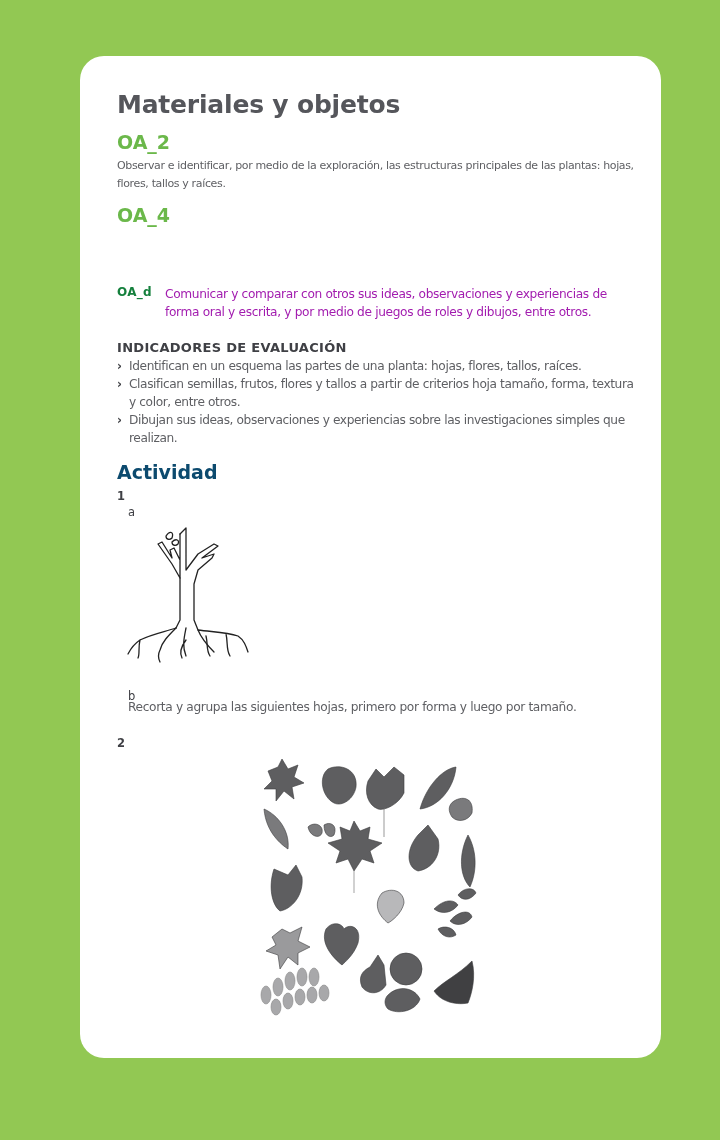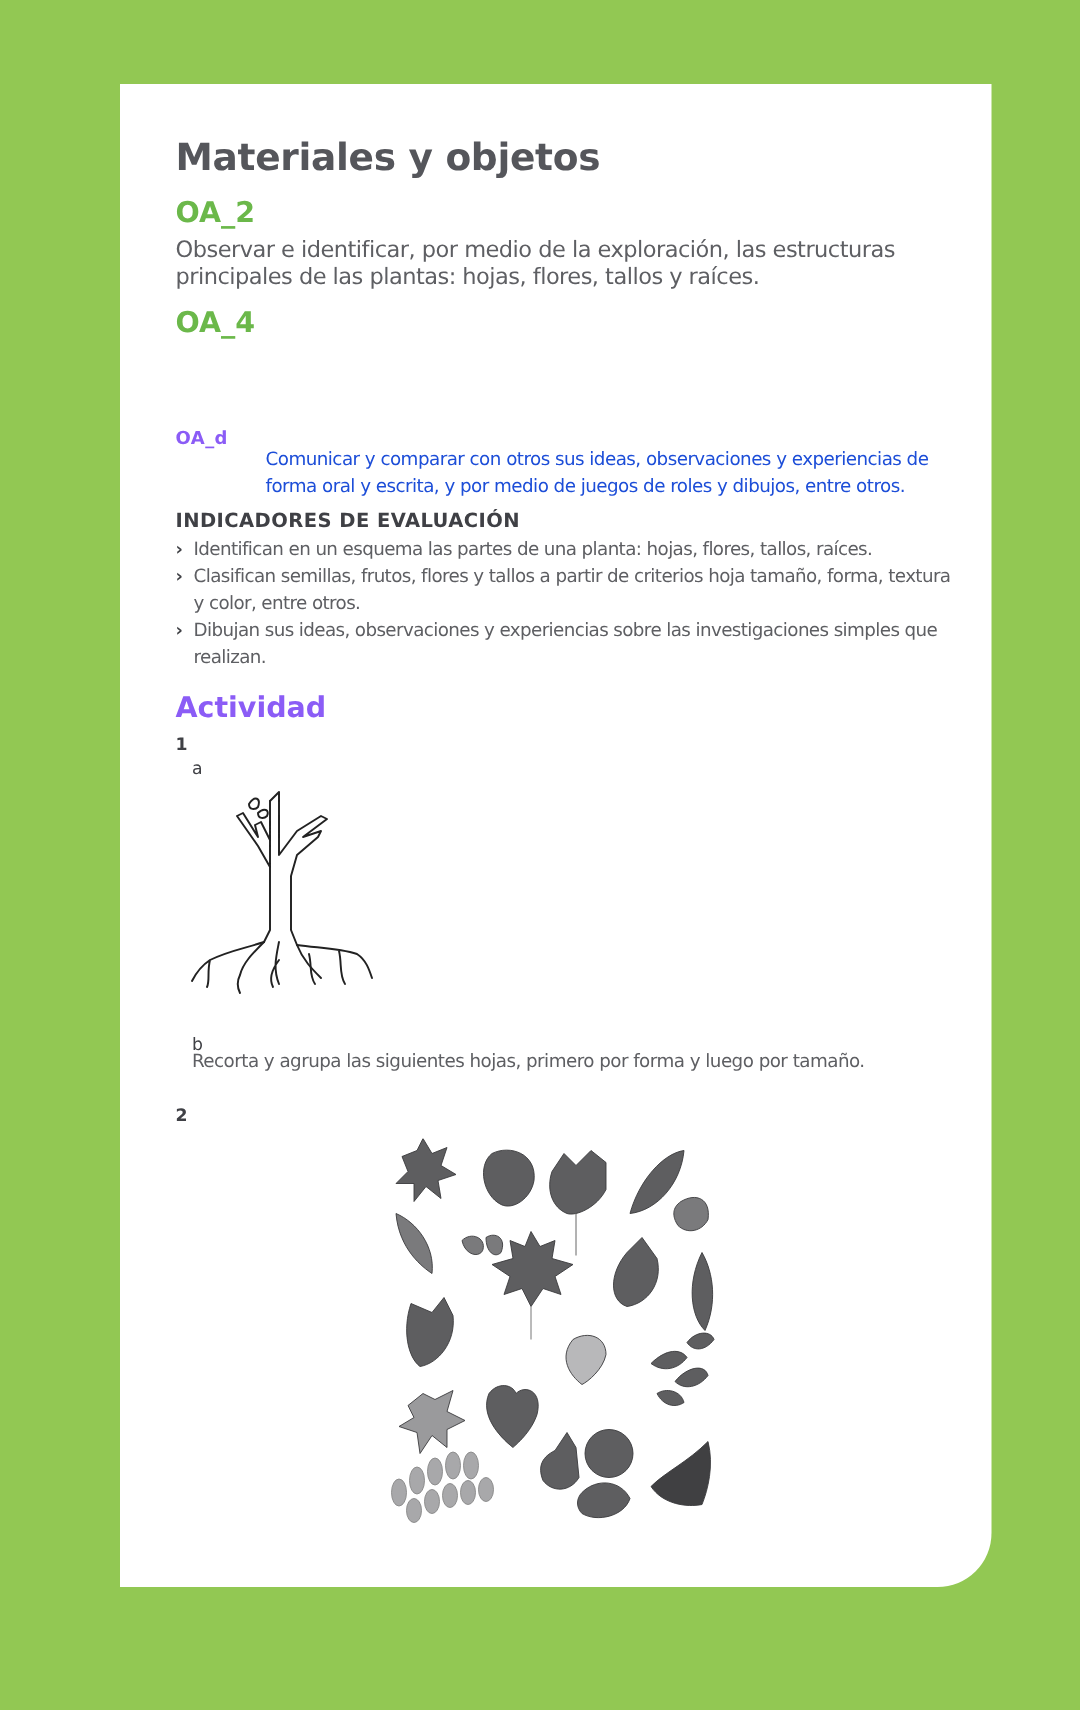--- a/index.html
+++ b/index.html
@@ -10,68 +10,69 @@
     overflow: hidden;
     font-family: "DejaVu Sans", "Liberation Sans", sans-serif;
     color: #5a5a5f;
   }
   .card {
     position: absolute;
     left: 80px; top: 56px;
     width: 581px; height: 1002px;
     background: #ffffff;
     border-bottom-right-radius: 36px;
+    border-radius: 24px;
   }
   .page-title {
     position: absolute; left: 37px; top: 34px;
     font-size: 25px; font-weight: bold; color: #55565b;
     letter-spacing: -0.2px;
     margin: 0;
   }
   .oa-head {
     position: absolute; left: 37px;
     font-size: 19px; font-weight: bold; color: #6bb84a;
     margin: 0;
     text-align: center;
   }
   .para {
     position: absolute; left: 37px; width: 520px;
-    font-size: 15px; line-height: 18px; color: #5e5f63;
+    font-size: 11px; line-height: 18px; color: #5e5f63;
     margin: 0;
     letter-spacing: -0.35px;
   }
   .oad-row { position: absolute; left: 37px; top: 229px; width: 520px; }
   .oad-label {
     position: absolute; left: 0; top: 0;
-    font-size: 12px; font-weight: bold; color: #8b5cf6; letter-spacing: 0.3px;
+    font-size: 12px; font-weight: bold; color: #15803d; letter-spacing: 0.3px;
   }
   .oad-text {
     position: absolute; left: 48px; top: 0; width: 470px;
-    font-size: 12.2px; line-height: 18px; color: #1d4ed8; letter-spacing: -0.35px;
-    margin: 12px;
+    font-size: 12.2px; line-height: 18px; color: #a21caf; letter-spacing: -0.35px;
+    margin: 0;
   }
   .ind-title {
     position: absolute; left: 37px; top: 284px;
     font-size: 13px; font-weight: bold; color: #3f4045; letter-spacing: 0.3px;
     margin: 0;
   }
   .ind-list {
     position: absolute; left: 37px; top: 301px; width: 525px;
     list-style: none; margin: 0; padding: 0;
   }
   .ind-list li {
     position: relative; padding-left: 12px;
     font-size: 12.2px; line-height: 18px; color: #5e5f63; letter-spacing: -0.4px;
   }
   .ind-list li .chev {
     position: absolute; left: 0; top: 0; font-weight: bold; color: #3f4045; font-size: 12px;
   }
   .act-title {
     position: absolute; left: 37px; top: 405px;
-    font-size: 19px; font-weight: bold; color: #8b5cf6; margin: 0;
+    font-size: 19px; font-weight: bold; color: #0c4a6e; margin: 0;
   }
   .num {
     position: absolute; font-size: 11.5px; font-weight: bold; color: #3f4045;
   }
   .item-text {
     position: absolute; font-size: 12.2px; line-height: 18px; color: #5e5f63; letter-spacing: -0.35px;
     margin: 0;
   }
   .tree { position: absolute; left: 42px; top: 468px; width: 130px; height: 142px; }
   .leaves { position: absolute; left: 178px; top: 703px; width: 230px; height: 265px; }

